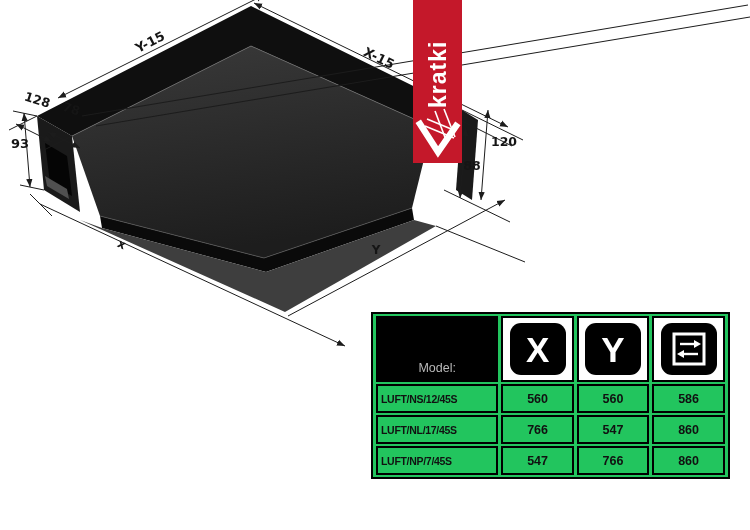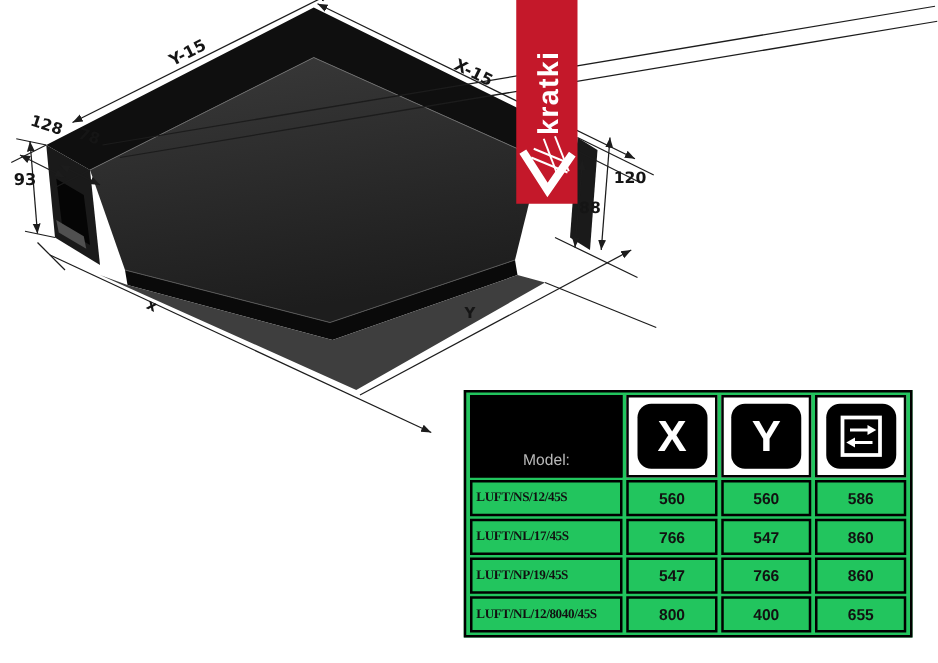--- a/index.html
+++ b/index.html
@@ -27,21 +27,20 @@
   th.icon-head{background:#fff;height:66px;text-align:center;vertical-align:middle;}
   .iconbox{
     width:56px;height:52px;background:#000;border-radius:11px;margin:0 auto;
     display:flex;align-items:center;justify-content:center;
     color:#fff;font-size:35px;font-weight:bold;line-height:1;
   }
   td.model-cell{
     height:19px;font-size:10.5px;font-weight:bold;color:#111;
     padding-left:3px;white-space:nowrap;overflow:hidden;letter-spacing:-0.3px;
     vertical-align:middle;
-    font-family:Liberation Serif, serif;
   }
   td.num-cell{
     height:29px;font-size:12.5px;font-weight:bold;color:#111;
     text-align:center;vertical-align:middle;
   }
 </style>
 </head>
 <body>
 
 <svg id="drawing" width="750" height="530" viewBox="0 0 750 530" xmlns="http://www.w3.org/2000/svg">
@@ -154,26 +153,20 @@
         <td class="num-cell">560</td>
         <td class="num-cell">586</td>
       </tr>
       <tr>
         <td class="model-cell">LUFT/NL/17/45S</td>
         <td class="num-cell">766</td>
         <td class="num-cell">547</td>
         <td class="num-cell">860</td>
       </tr>
       <tr>
-        <td class="model-cell">LUFT/NP/19/45S</td>
+        <td class="model-cell">LUFT/NP/7/45S</td>
         <td class="num-cell">547</td>
         <td class="num-cell">766</td>
         <td class="num-cell">860</td>
-      </tr>
-      <tr>
-        <td class="model-cell">LUFT/NL/12/8040/45S</td>
-        <td class="num-cell">800</td>
-        <td class="num-cell">400</td>
-        <td class="num-cell">655</td>
       </tr>
     </tbody>
   </table>
 </div>
 
 </body></html>

